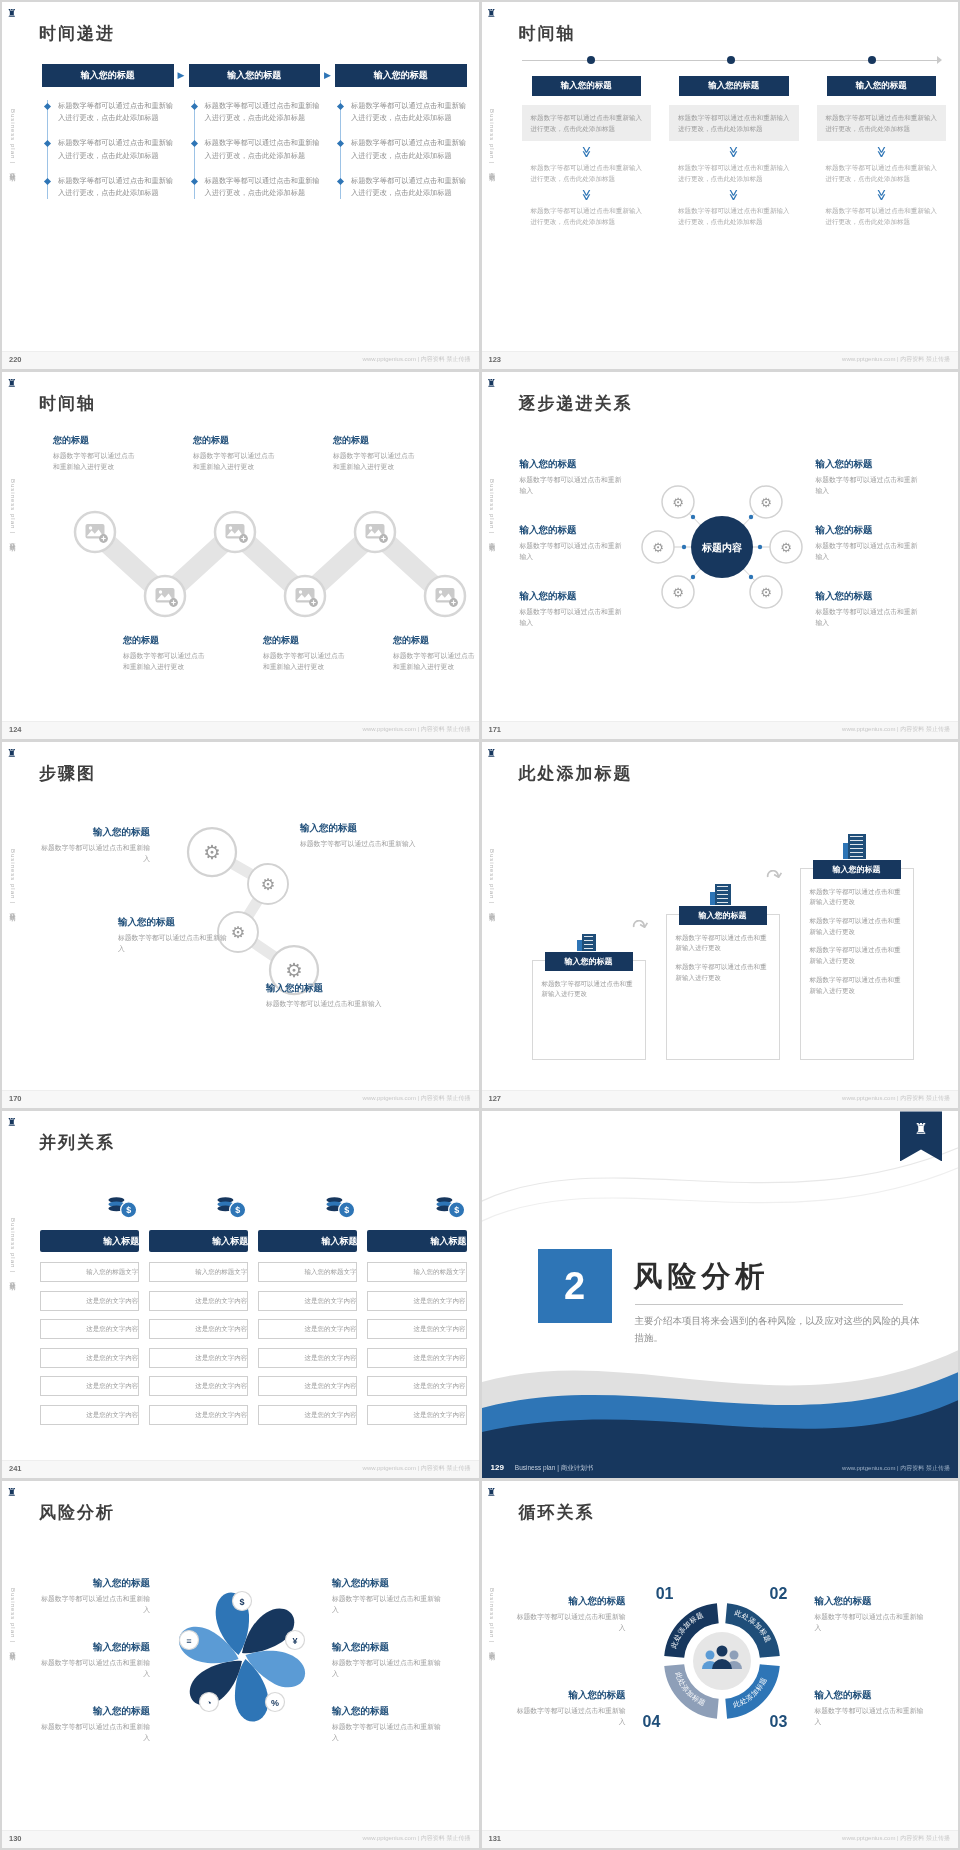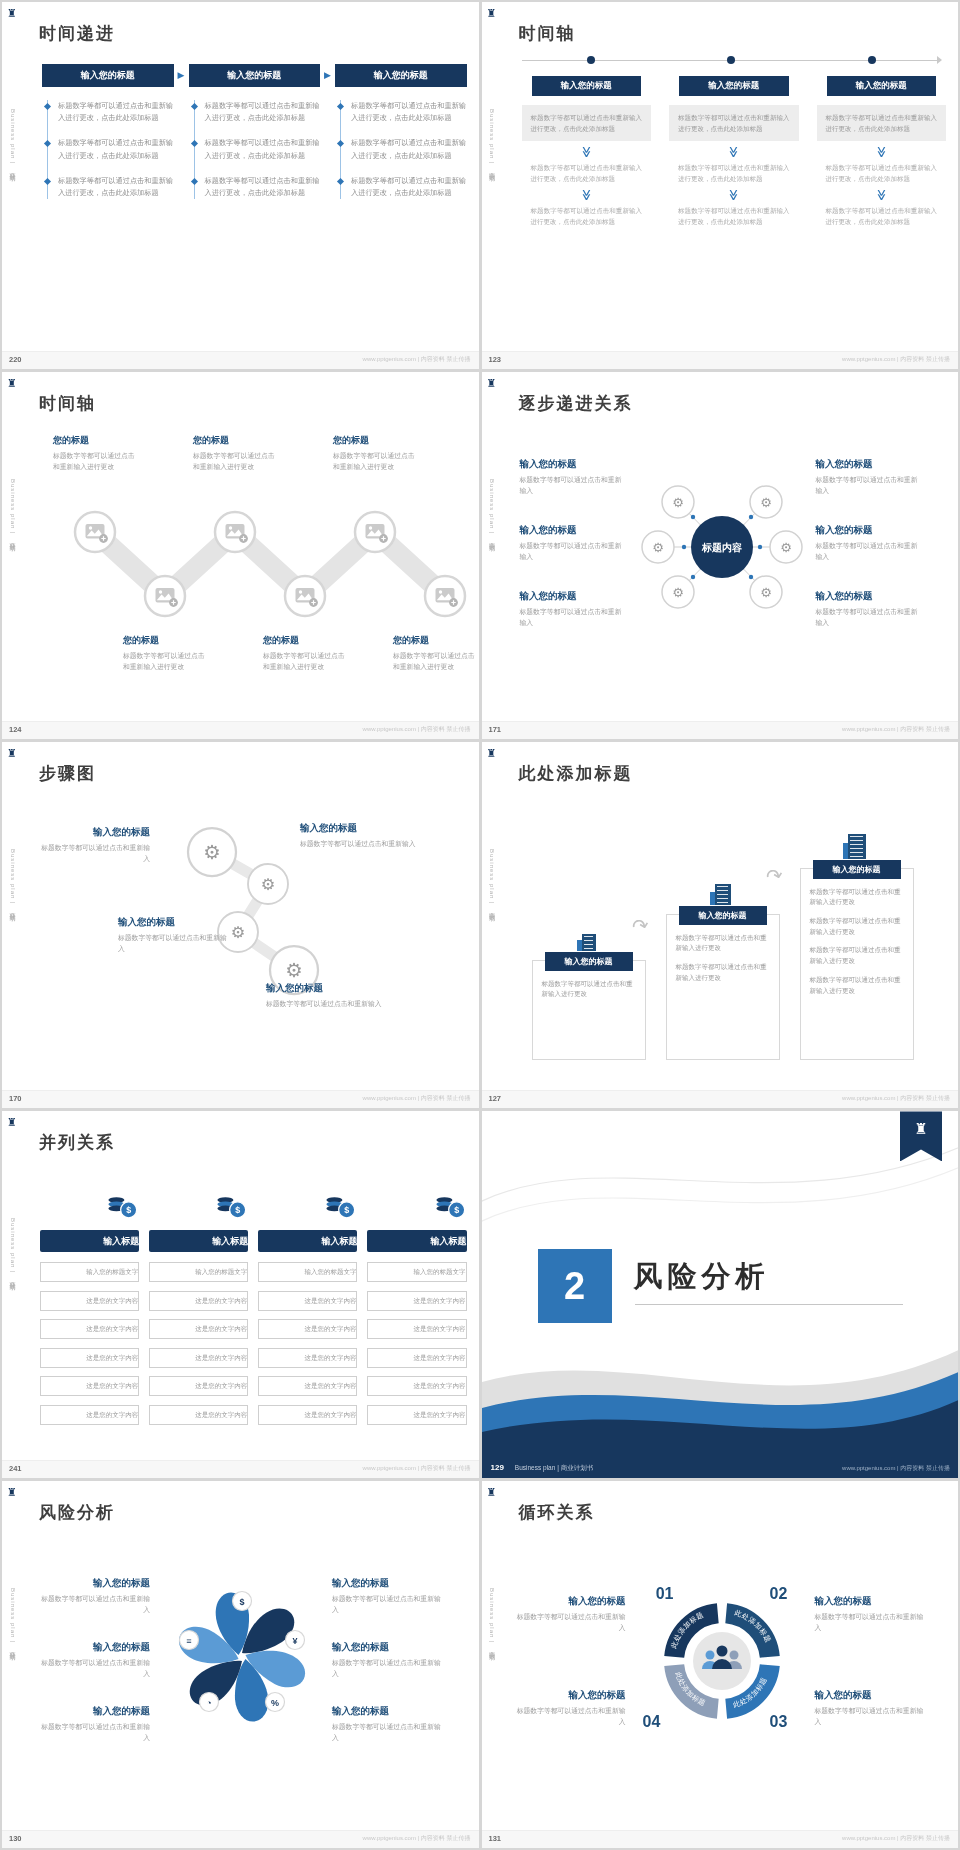--- a/index.html
+++ b/index.html
@@ -429,20 +429,21 @@
 
 <section class="slide">
   <svg class="curves" viewBox="0 0 475 130" preserveAspectRatio="none">
     <path d="M-10,95 C120,25 300,120 490,30" stroke="#e8e8e8" fill="none" stroke-width="1.2"></path>
     <path d="M-10,115 C120,45 300,140 490,50" stroke="#efefef" fill="none" stroke-width="1.2"></path>
   </svg>
   <div class="corner129"><span>♜</span></div>
   <div class="num129">2</div>
   <div class="t129">风险分析</div>
   <div class="hr129"></div>
+  <div class="sub129">主要介绍本项目将来会遇到的各种风险，以及应对这些的风险的具体措施。</div>
   <svg class="swoosh" viewBox="0 0 475 158" preserveAspectRatio="none">
     <path d="M0,62 C150,20 300,112 475,30 L475,158 L0,158 Z" fill="#e0e0e0"></path>
     <path d="M0,88 C160,46 310,126 475,52 L475,158 L0,158 Z" fill="#2e75b6"></path>
     <path d="M0,112 C175,72 330,146 475,80 L475,158 L0,158 Z" fill="#17375e"></path>
   </svg>
   <div class="fn129">
     <span class="n">129</span>
     <span class="s">Business plan | 商业计划书</span>
   </div>
   <div class="site129">www.pptgenius.com | 内容资料 禁止传播</div>

